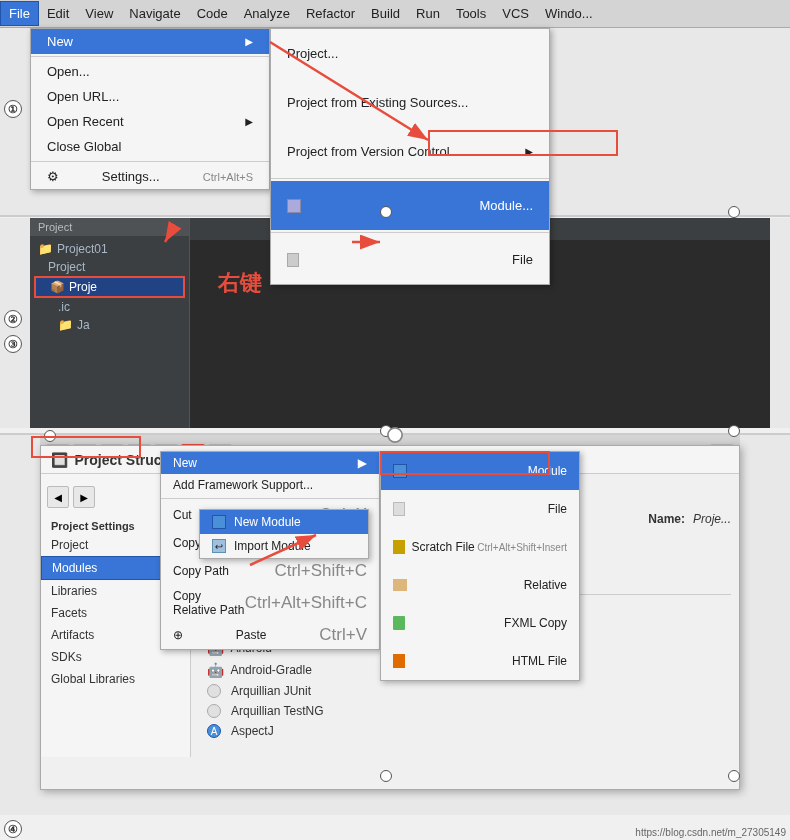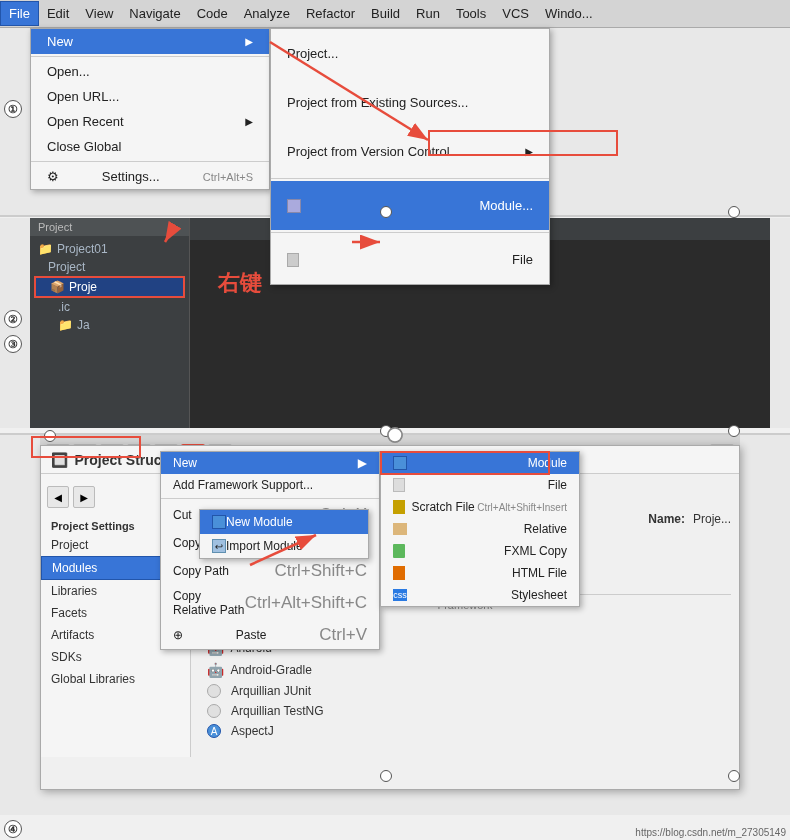--- a/index.html
+++ b/index.html
@@ -208,21 +208,21 @@
       top: 15px;
       left: 350px;
       width: 200px;
       background: #f5f5f5;
       border: 1px solid #aaa;
       box-shadow: 2px 2px 6px rgba(0,0,0,0.3);
       z-index: 201;
     }
 
     .new-submenu2 .sub-item {
-      padding: 4px 12px;
+      padding: 12px 12px;
       display: flex;
       align-items: center;
       justify-content: space-between;
       cursor: pointer;
       font-size: 12px;
       color: #222;
     }
 
     .new-submenu2 .sub-item.highlighted {
       background: #3875d7;
@@ -368,38 +368,40 @@
 
     .ps-name-label {
       font-size: 12px;
       font-weight: bold;
       color: #333;
     }
 
     .ps-name-value {
       font-size: 12px;
       color: #333;
+      font-style: italic;
     }
 
     
     .ps-add-dropdown {
       position: absolute;
       top: 35px;
       left: 8px;
       width: 170px;
       background: #f5f5f5;
       border: 1px solid #aaa;
       box-shadow: 2px 2px 6px rgba(0,0,0,0.3);
       z-index: 400;
     }
 
     .ps-add-item {
       padding: 5px 12px;
       display: flex;
       align-items: center;
+      gap: 8px;
       cursor: pointer;
       font-size: 12px;
       color: #222;
     }
 
     .ps-add-item.highlighted {
       background: #3875d7;
       color: white;
     }
 
@@ -660,24 +662,20 @@
       <span style="display:inline-block;width:14px;height:12px;background:#dcb67a;margin-right:4px;vertical-align:middle;"></span>
       <span>Relative</span>
     </div>
     <div class="sub-item">
       <span style="display:inline-block;width:12px;height:14px;background:#5cb85c;margin-right:4px;vertical-align:middle;border-radius:1px;"></span>
       <span>FXML Copy</span>
     </div>
     <div class="sub-item">
       <span style="display:inline-block;width:12px;height:14px;background:#e06c00;margin-right:4px;vertical-align:middle;"></span>
       <span>HTML File</span>
-    </div>
-    <div class="sub-item">
-      <span style="display:inline-block;width:14px;height:12px;background:#2a7ae2;margin-right:4px;vertical-align:middle;font-size:9px;color:white;text-align:center;line-height:12px;">css</span>
-      <span>Stylesheet</span>
     </div>
   </div>
 
   <div class="highlight-box" style="top:218px;left:31px;width:110px;height:22px;"></div>
 
   <div class="highlight-box" style="top:233px;left:380px;width:170px;height:24px;"></div>
 </div>
 
 <div class="label-red" style="top:268px;left:218px;">右键</div>
 

